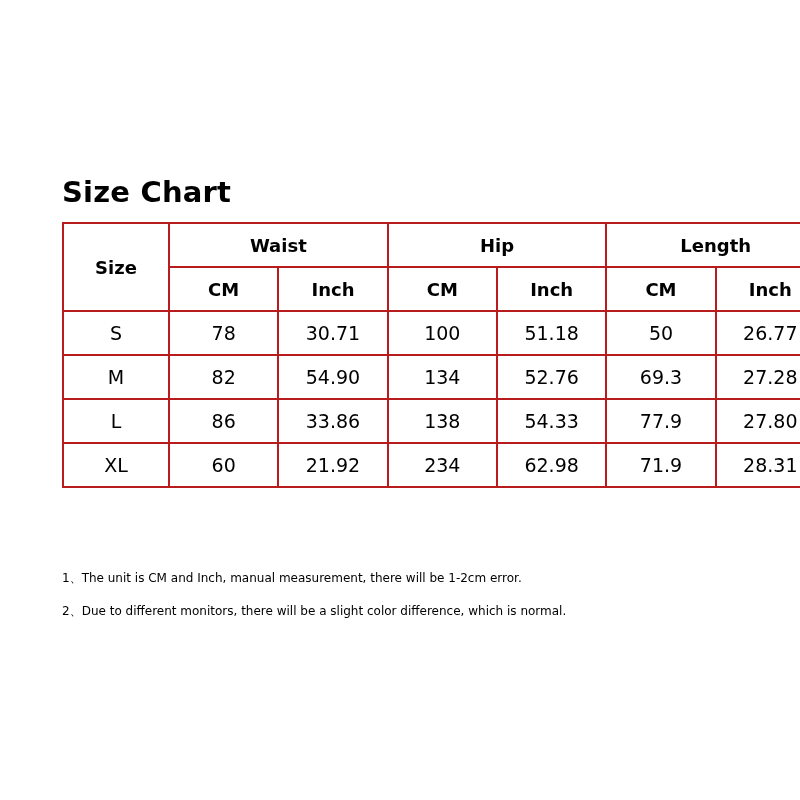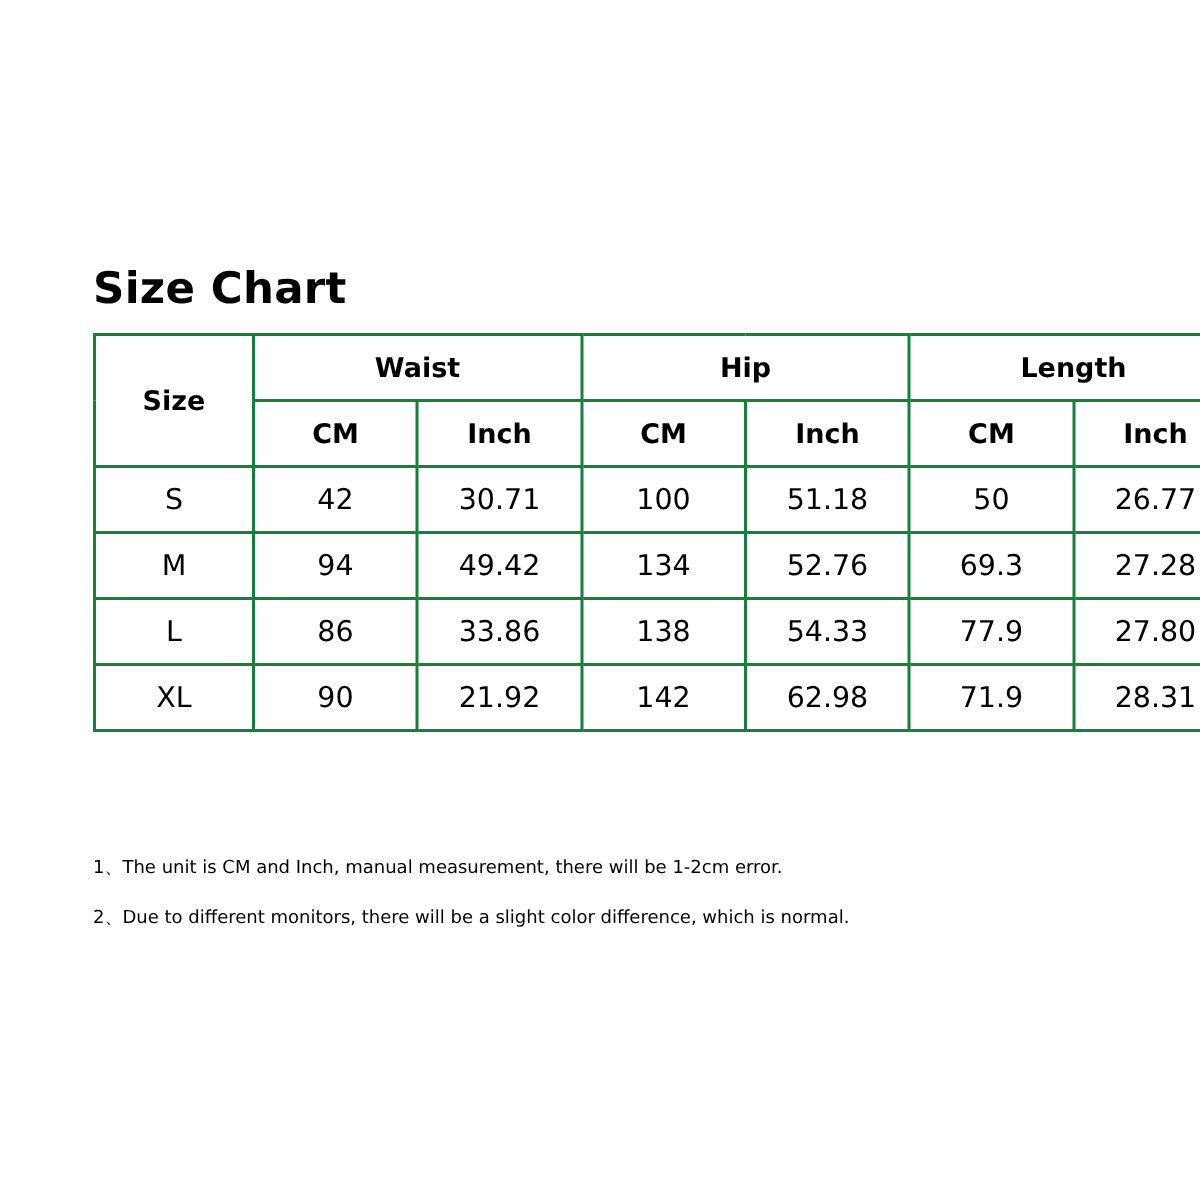--- a/index.html
+++ b/index.html
@@ -34,21 +34,21 @@
   }
   table.size-chart {
     position: absolute;
     left: 18px;
     top: 222px;
     width: 764px;
     border-collapse: collapse;
     table-layout: fixed;
   }
   table.size-chart td, table.size-chart th {
-    border: 2px solid #15803d;
+    border: 2px solid #b91c1c;
     text-align: center;
     vertical-align: middle;
     font-size: 18px;
     font-weight: bold;
     padding: 0;
     height: 42px;
   }
   table.size-chart td.data, table.size-chart td.size-val {
     font-weight: normal;
     font-size: 19px;
@@ -87,53 +87,53 @@
         <td class="col-unit">CM</td>
         <td class="col-unit">Inch</td>
         <td class="col-unit">CM</td>
         <td class="col-unit">Inch</td>
         <td class="col-unit">CM</td>
         <td class="col-unit">Inch</td>
       </tr>
 
       <tr>
         <td class="size-val">S</td>
-        <td class="data">42</td>
+        <td class="data">78</td>
         <td class="data">30.71</td>
         <td class="data">100</td>
         <td class="data">51.18</td>
         <td class="data">50</td>
         <td class="data">26.77</td>
       </tr>
 
       <tr>
         <td class="size-val">M</td>
-        <td class="data">94</td>
-        <td class="data">49.42</td>
+        <td class="data">82</td>
+        <td class="data">54.90</td>
         <td class="data">134</td>
         <td class="data">52.76</td>
         <td class="data">69.3</td>
         <td class="data">27.28</td>
       </tr>
 
       <tr>
         <td class="size-val">L</td>
         <td class="data">86</td>
         <td class="data">33.86</td>
         <td class="data">138</td>
         <td class="data">54.33</td>
         <td class="data">77.9</td>
         <td class="data">27.80</td>
       </tr>
 
       <tr>
         <td class="size-val">XL</td>
-        <td class="data">90</td>
+        <td class="data">60</td>
         <td class="data">21.92</td>
-        <td class="data">142</td>
+        <td class="data">234</td>
         <td class="data">62.98</td>
         <td class="data">71.9</td>
         <td class="data">28.31</td>
       </tr>
     </tbody>
   </table>
 
   <div class="notes">
     <div class="note-line">1、The unit is CM and Inch, manual measurement, there will be 1-2cm error.</div>
     <div class="note-line">2、Due to different monitors, there will be a slight color difference, which is normal.</div>

